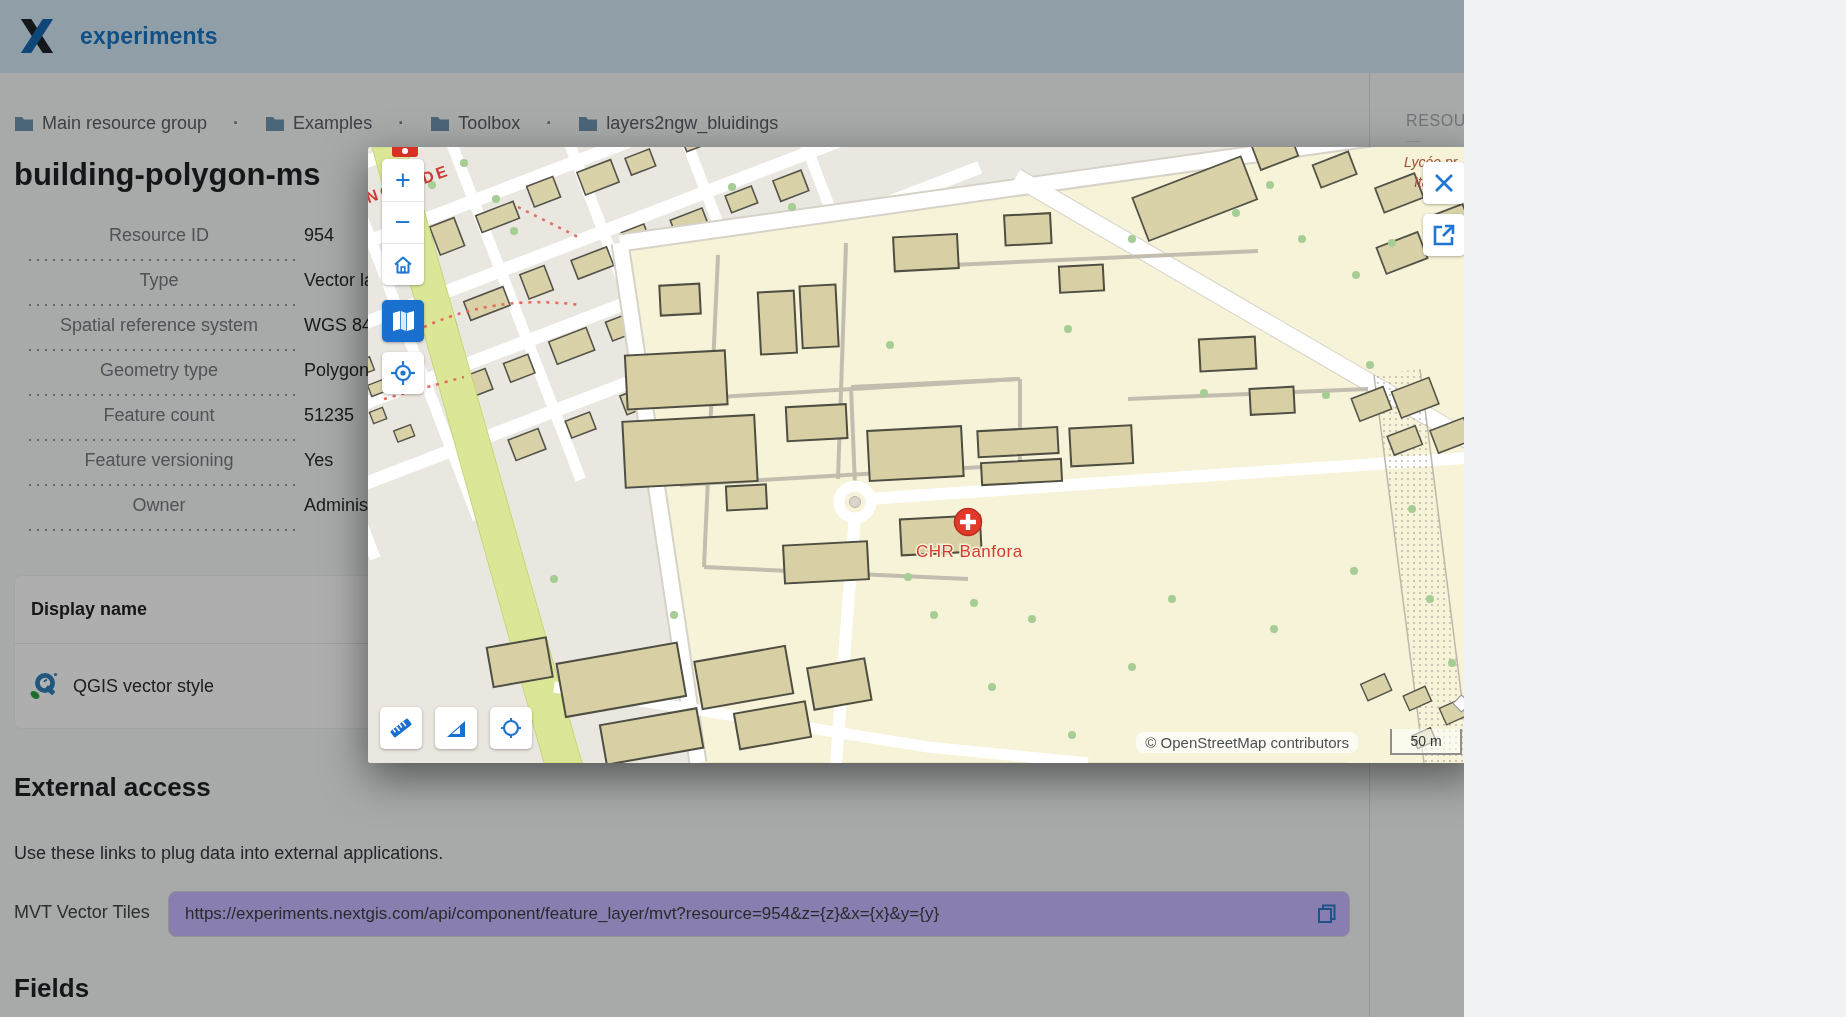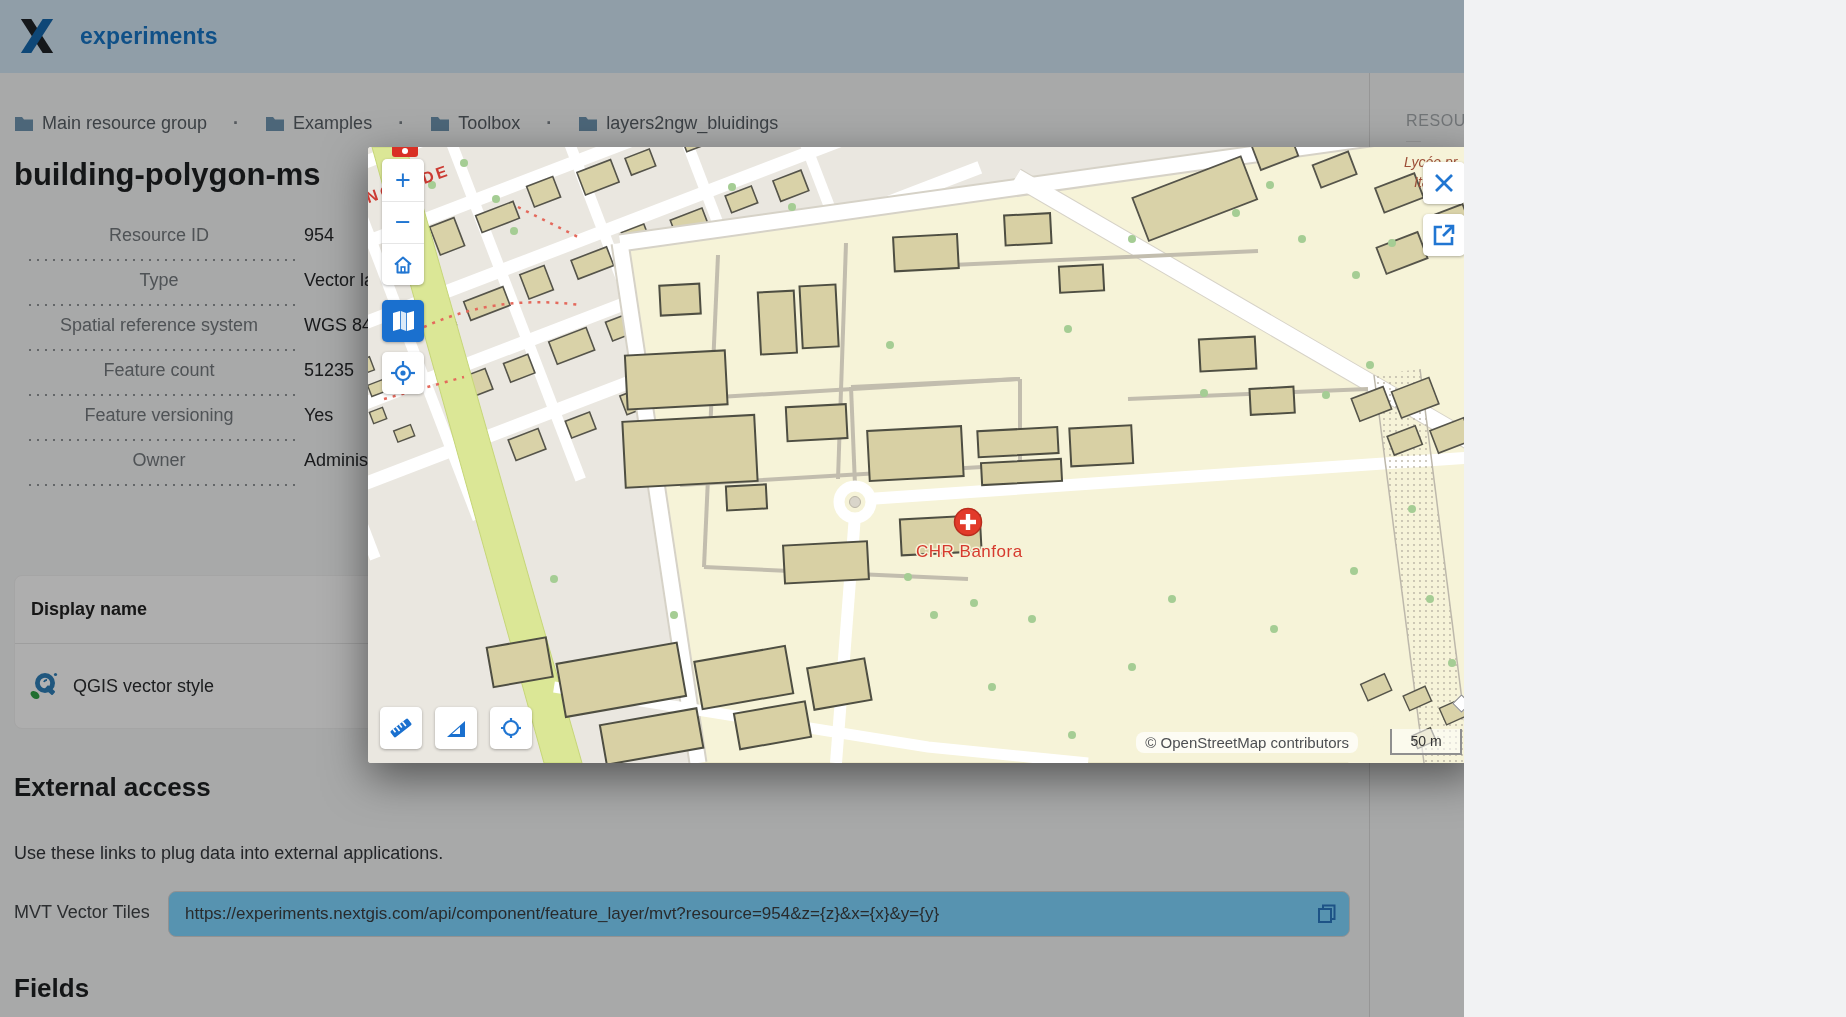--- a/index.html
+++ b/index.html
@@ -50,21 +50,21 @@
   h2.section { position:absolute; left:14px; font-size:26px; font-weight:700; color:#1e2022; }
   .ext-desc { position:absolute; left:14px; top:770px; font-size:18px; color:#33363a; }
 
   .mvt-row { position:absolute; left:14px; top:818px; width:1336px; height:46px; }
   .mvt-label { position:absolute; left:0; top:11px; font-size:18px; color:#3f4346; display:flex;
                align-items:center; gap:26px; }
   .help-icon { width:19px; height:19px; border:1.6px solid #77797c; border-radius:50%; color:#77797c;
                font-size:12px; font-weight:700; display:flex; align-items:center; justify-content:center; cursor:pointer; }
   .mvt-input-wrap { position:absolute; left:154px; top:0; width:1182px; height:46px; }
   .mvt-input-wrap input { width:100%; height:100%; border:1px solid #d2d2d2; border-radius:8px;
-        background:#7dd3fc; font-size:17px; color:#3a3d40; padding:0 46px 0 16px; font-family:inherit; }
+        background:#c4b5fd; font-size:17px; color:#3a3d40; padding:0 46px 0 16px; font-family:inherit; }
   .copy-btn { position:absolute; right:12px; top:12px; width:22px; height:22px; cursor:pointer; }
 
   
   aside { position:absolute; left:1369px; top:73px; right:0; bottom:0; border-left:1px solid #d7d7d7;
           padding:39px 43px 0 36px; }
   aside h3 { font-size:16px; font-weight:400; color:#a3a8ab; letter-spacing:.6px; height:21px; }
   aside .rule { border:none; border-top:1px solid #dcdcdc; margin:8px 0 10px 0; }
   .side-item { height:47px; display:flex; align-items:center; gap:7px; font-size:18px; color:#3c4043;
                cursor:pointer; }
   .side-item .si { width:22px; height:22px; flex:none; }
@@ -165,20 +165,25 @@
       </div>
       <div class="detail-row">
         <span class="lbl">Type</span>
           <span class="dots"></span>
         <span class="val">Vector layer</span>
       </div>
       <div class="detail-row">
         <span class="lbl">Spatial reference system</span>
           <span class="dots"></span>
         <span class="val">WGS 84</span>
+      </div>
+      <div class="detail-row">
+        <span class="lbl">Geometry type</span>
+          <span class="dots"></span>
+        <span class="val">Polygon</span>
       </div>
       <div class="detail-row">
         <span class="lbl">Feature count</span>
           <span class="dots"></span>
         <span class="val">51235</span>
       </div>
       <div class="detail-row">
         <span class="lbl">Feature versioning</span>
           <span class="dots"></span>
         <span class="val">Yes</span>

